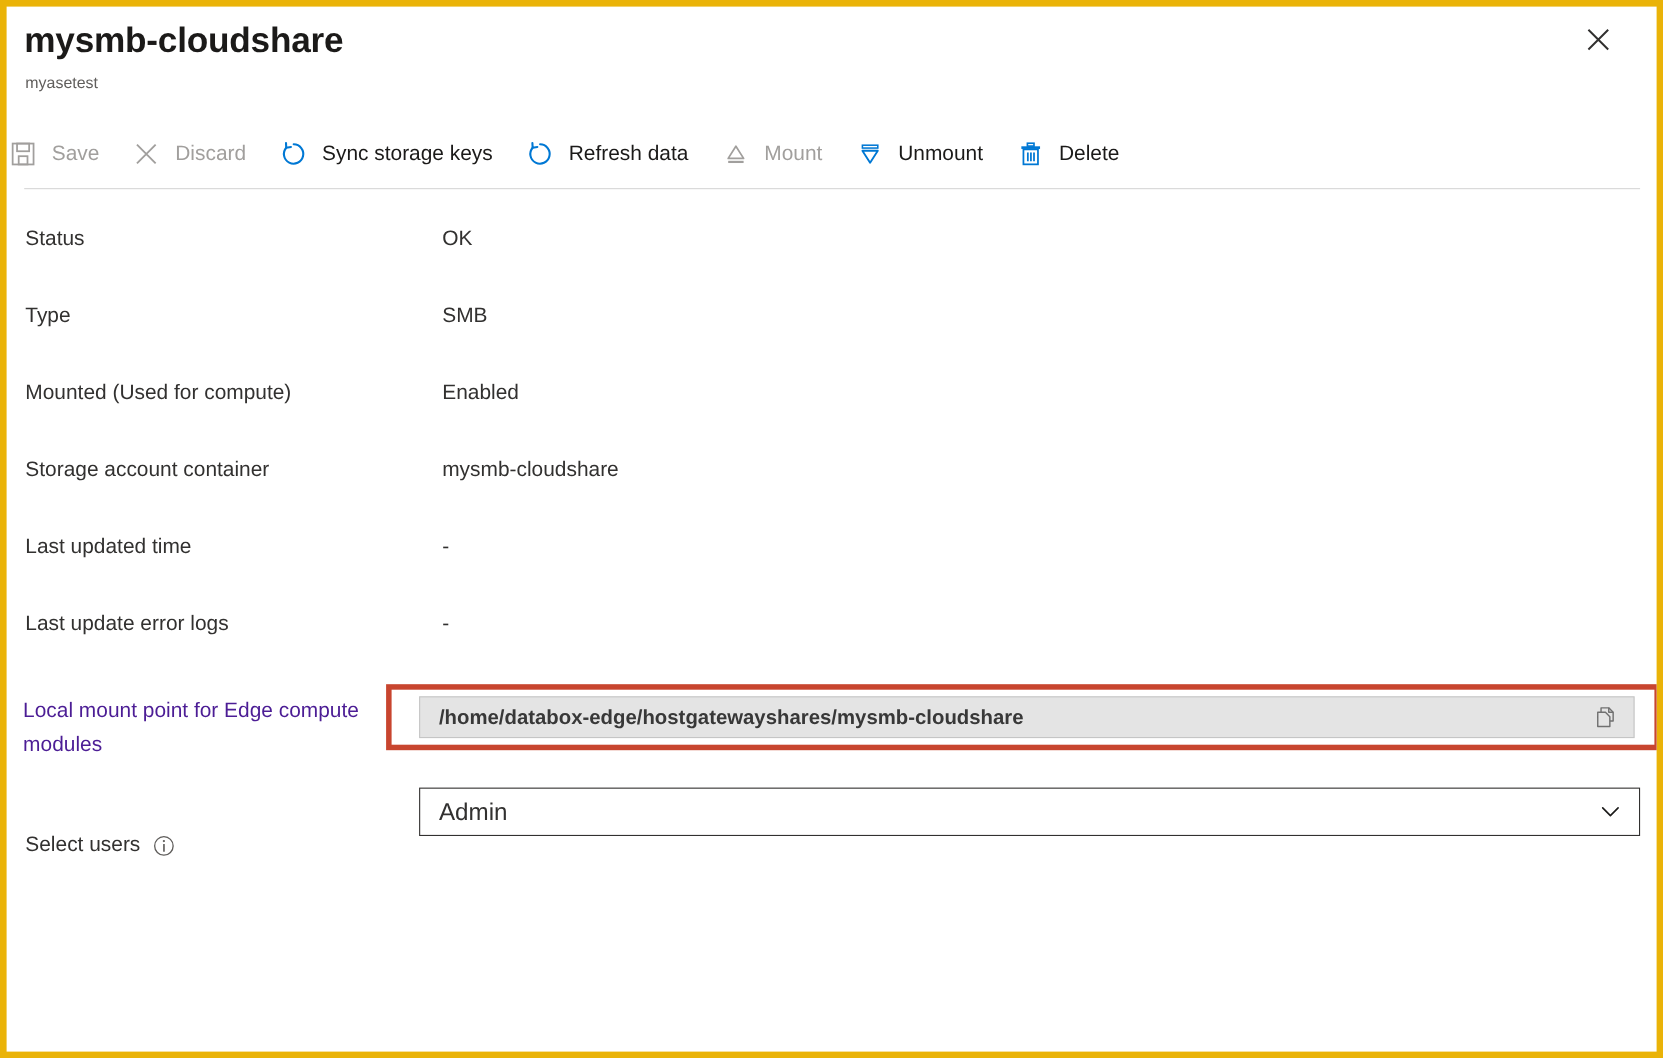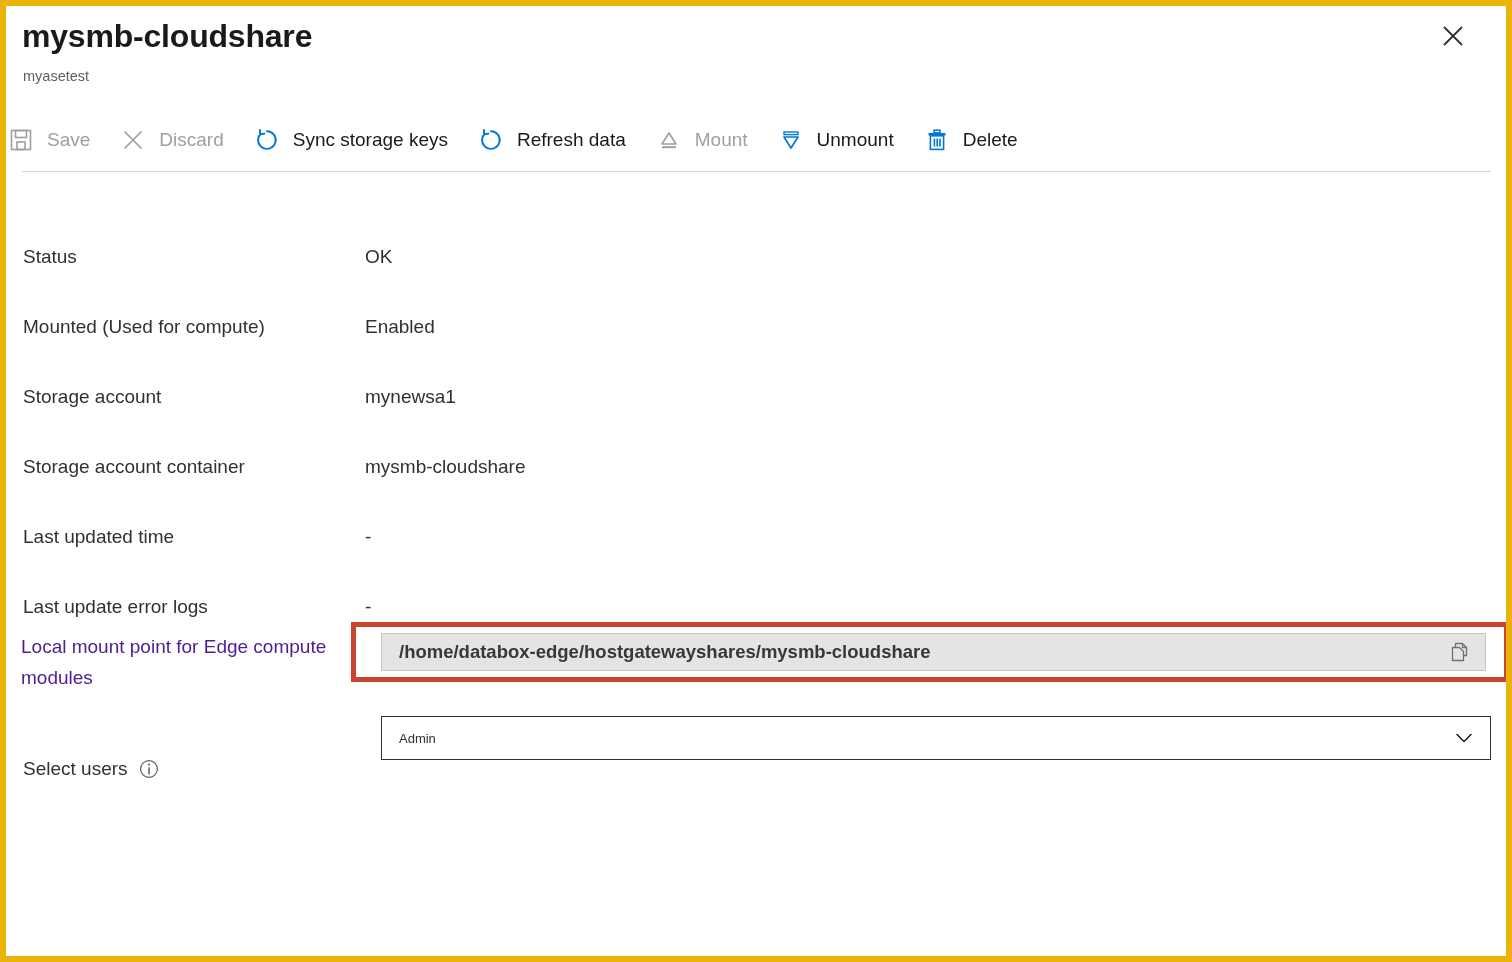--- a/index.html
+++ b/index.html
@@ -114,22 +114,23 @@
   
   .props {
     position: absolute;
     left: 0;
     top: 196px;
     width: 100%;
   }
   .prop-row {
     position: relative;
     display: flex;
-    align-items: flex-end;
+    align-items: flex-start;
     min-height: 70px;
+    gap: 37px;
   }
   .prop-label {
     width: 359px;
     padding-left: 17px;
     box-sizing: border-box;
     font-size: 19px;
     color: #323130;
     line-height: 31px;
     flex: none;
   }
@@ -242,21 +243,21 @@
     background: #ffffff;
     border: 1px solid #323130;
     box-sizing: border-box;
     display: flex;
     align-items: center;
     justify-content: space-between;
     padding: 0 14px 0 17px;
     cursor: pointer;
   }
   .users-select-value {
-    font-size: 13px;
+    font-size: 22px;
     color: #323130;
   }
   .chevron {
     width: 24px;
     height: 24px;
     display: flex;
     align-items: center;
     justify-content: center;
     flex: none;
   }
@@ -358,30 +359,30 @@
   </div>
   <div class="toolbar-divider"></div>
 
   <div class="props">
 
     <div class="prop-row">
       <div class="prop-label">Status</div>
       <div class="prop-value">OK</div>
     </div>
 
+    <div class="prop-row">
+      <div class="prop-label">Type</div>
+      <div class="prop-value">SMB</div>
+    </div>
 
     <div class="prop-row">
       <div class="prop-label">Mounted (Used for compute)</div>
       <div class="prop-value">Enabled</div>
     </div>
 
-    <div class="prop-row">
-      <div class="prop-label">Storage account</div>
-      <div class="prop-value">mynewsa1</div>
-    </div>
 
     <div class="prop-row">
       <div class="prop-label">Storage account container</div>
       <div class="prop-value">mysmb-cloudshare</div>
     </div>
 
     <div class="prop-row">
       <div class="prop-label">Last updated time</div>
       <div class="prop-value">-</div>
     </div>

